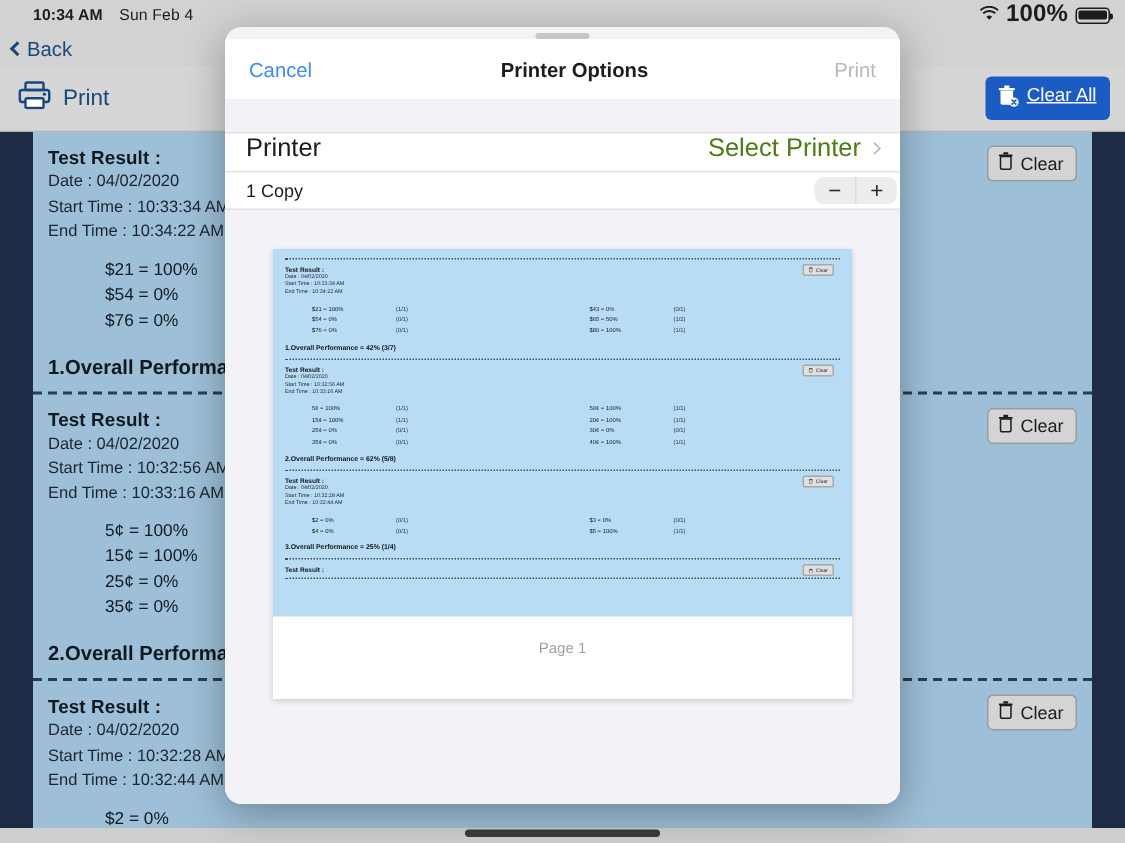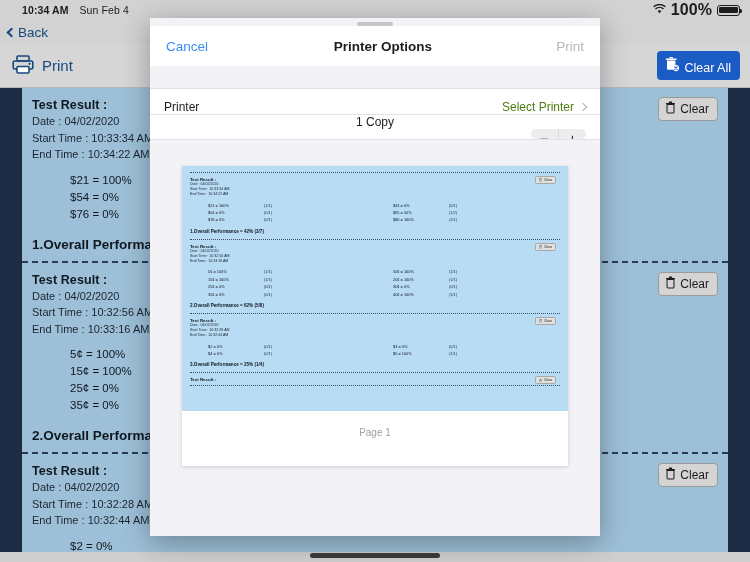--- a/index.html
+++ b/index.html
@@ -45,23 +45,23 @@
     border-bottom: 2px solid #16487f; transform: rotate(45deg); margin-right: 1px; }
 
   .toolbar {
     position: absolute; top: 44px; left: 0; width: 750px; height: 44px;
     background: #d6d6d6; display: flex; align-items: center;
     padding: 0 10px 0 12px; border-bottom: 1px solid #b9b9b9;
   }
   .print-btn { display: flex; align-items: center; gap: 8px; color: #16487f; font-size: 15px; }
   .tb-spacer { flex: 1; }
   .clear-all-btn {
-    display: flex; align-items: flex-end; gap: 4px;
+    display: flex; align-items: flex-start; gap: 4px;
     background: #1b5cc4; color: #fff; font-size: 12.5px;
-    padding: 5px 9px 5px 7px; border-radius: 4px;
+    padding: 5px 9px 5px 7px; border-radius: 4px; text-decoration: underline;
   }
 
   
   .results {
     position: absolute; top: 88px; left: 0; width: 750px; height: 464px;
     background: #1d2b45; padding: 0 22px;
   }
   .results-inner { background: #9dc0d8; width: 100%; height: 100%; position: relative;
     overflow: hidden; }
   .card {
@@ -82,48 +82,48 @@
 
   
   .home-ind {
     position: absolute; bottom: 4px; left: 50%; transform: translateX(-50%);
     width: 130px; height: 5px; background: #3b3b3b; border-radius: 3px;
   }
 
   
   .modal {
     position: absolute; top: 18px; left: 150px; width: 450px; height: 518px;
-    background: #f2f2f7; border-radius: 1px; overflow: hidden;
+    background: #f2f2f7; border-radius: 11px; overflow: hidden;
     box-shadow: 0 6px 28px rgba(0,0,0,.32);
   }
   .grabber { width: 36px; height: 4px; background: #c6c6c9; border-radius: 3px;
     margin: 4px auto 0; }
   .modal-head {
     height: 40px; background: #fff; display: flex; align-items: center;
     padding: 0 16px; position: relative;
   }
   .m-cancel { color: #3b8cf5; font-size: 13.5px; }
   .m-title { position: absolute; left: 0; right: 0; text-align: center;
     font-size: 13.5px; font-weight: 700; color: #1c1c1e; margin-left: 16px; }
   .m-print { margin-left: auto; color: #b8b8bd; font-size: 13.5px; position: relative; z-index:2;}
 
   .gap { height: 22px; background: #f2f2f7; }
 
   .opt-row {
-    height: 26px; background: #fff; display: flex; align-items: flex-end;
-    padding: 0 14px; font-size: 12px; color: #1c1c1e;
+    height: 26px; background: #fff; display: flex; align-items: flex-start;
+    padding: 0 14px; font-size: 17px; color: #1c1c1e;
     border-top: 1px solid #e2e2e6;
   }
   .opt-row .val { margin-left: auto; color: #4d7c0f; display: flex; align-items: center; gap: 6px; }
   .chev-r { width: 6px; height: 6px; border-right: 1.6px solid #b0b0b5;
     border-top: 1.6px solid #b0b0b5; transform: rotate(45deg); }
 
   .copy-row { height: 26px; background: #fff; display: flex; align-items: center;
-    padding: 0 14px 0 14px; font-size: 12px; color: #1c1c1e;
-    border-top: 1px solid #e2e2e6; border-bottom: 1px solid #e2e2e6; flex-direction: column; }
+    padding: 0 2px 0 14px; font-size: 12px; color: #1c1c1e;
+    border-top: 1px solid #e2e2e6; border-bottom: 1px solid #e2e2e6; }
   .stepper { margin-left: auto; display: flex; background: #ededf0; border-radius: 6px;
     overflow: hidden; }
   .stepper span { width: 27px; height: 18px; display: flex; align-items: center;
     justify-content: center; font-size: 15px; color: #2a2a2e; }
   .stepper .div { width: 1px; background: #dcdce0; height: 18px; }
 
   
   .preview-area { background: #f2f2f7; height: 396px; padding: 26px 32px 0; }
   .page {
     background: #fff; height: 300px; box-shadow: 0 1px 4px rgba(0,0,0,.16);

